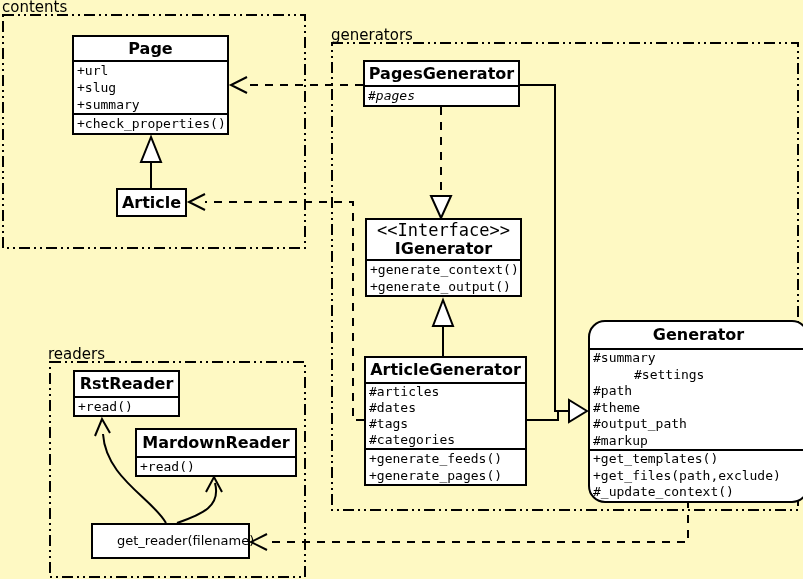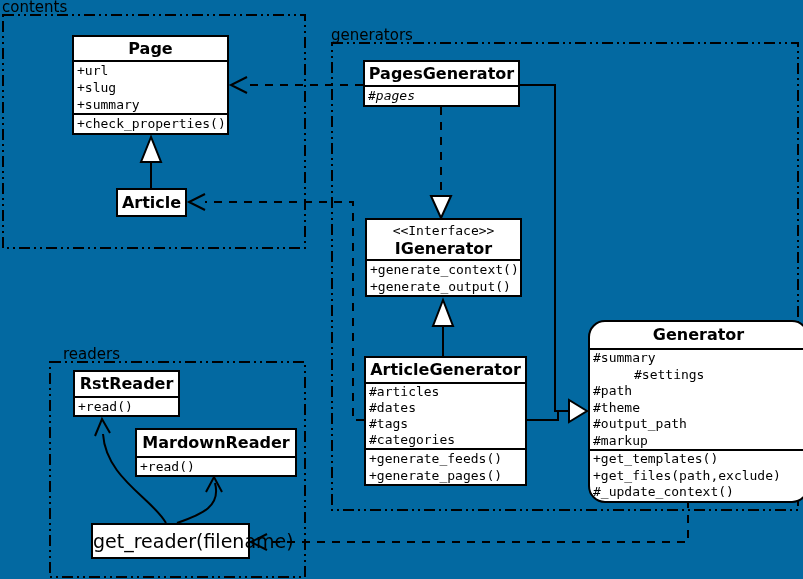--- a/index.html
+++ b/index.html
@@ -1,43 +1,44 @@
 <!DOCTYPE html>
 <html><head>
 <meta charset="utf-8">
 <style>
   html,body{margin:0;padding:0;background:#fff;}
   #stage{
-    position:relative;width:803px;height:579px;background:#0369a1;
+    position:relative;width:803px;height:579px;background:#fef9c3;
     font-family:"DejaVu Sans",sans-serif;color:#000;overflow:hidden;
   }
   #wires{position:absolute;left:0;top:0;width:803px;height:579px;pointer-events:none;}
   .pkg-label{
     position:absolute;font-size:15px;color:#000;background:transparent;
     font-family:"DejaVu Sans",sans-serif;line-height:15px;
   }
   .cls{
     position:absolute;box-sizing:border-box;border:2px solid #000;background:#fff;
   }
   .cls-title{
     font-weight:bold;font-size:16px;text-align:center;line-height:23px;
     font-family:"DejaVu Sans",sans-serif;white-space:nowrap;
   }
   .sep{border-top:2px solid #000;}
   .mrow{
     font-family:"DejaVu Sans Mono",monospace;font-size:13px;line-height:17px;
     height:17px;padding-left:3px;white-space:nowrap;overflow:hidden;
   }
   .stereotype{
-    font-family:"DejaVu Sans Mono",monospace;font-size:13px;text-align:center;
+    font-family:"DejaVu Sans Mono",monospace;font-size:17px;text-align:center;
     line-height:15px;padding-top:3px;
   }
   .plainbox-text{
-    font-size:19px;text-align:center;font-family:"DejaVu Sans",sans-serif;
+    font-size:13px;text-align:center;font-family:"DejaVu Sans",sans-serif;
     white-space:nowrap;
+    margin-left:24px;
   }
 </style>
 </head>
 <body>
 
 <div id="stage">
 
   <svg id="wires" viewBox="0 0 803 579" xmlns="http://www.w3.org/2000/svg">
 
     <g stroke="#000" stroke-width="2" fill="none" stroke-dasharray="11 4 2 4 2 4">
@@ -88,21 +89,21 @@
     </g>
 
     <g stroke="#000" stroke-width="2" fill="none">
       <path d="M177,523 C203,514 221,506 215,483"></path>
       <polyline points="206,492 214,477 222,492"></polyline>
     </g>
   </svg>
 
   <div class="pkg-label" style="left:2px;top:0px;">contents</div>
   <div class="pkg-label" style="left:331px;top:28px;">generators</div>
-  <div class="pkg-label" style="left:48px;top:347px;margin-left:15px;">readers</div>
+  <div class="pkg-label" style="left:48px;top:347px;">readers</div>
 
   <div class="cls" style="left:72px;top:35px;width:157px;">
     <div class="cls-title">Page</div>
     <div class="sep">
       <div class="mrow">+url</div>
       <div class="mrow">+slug</div>
       <div class="mrow">+summary</div>
     </div>
     <div class="sep">
       <div class="mrow" style="height:18px;line-height:18px;">+check_properties()</div>

